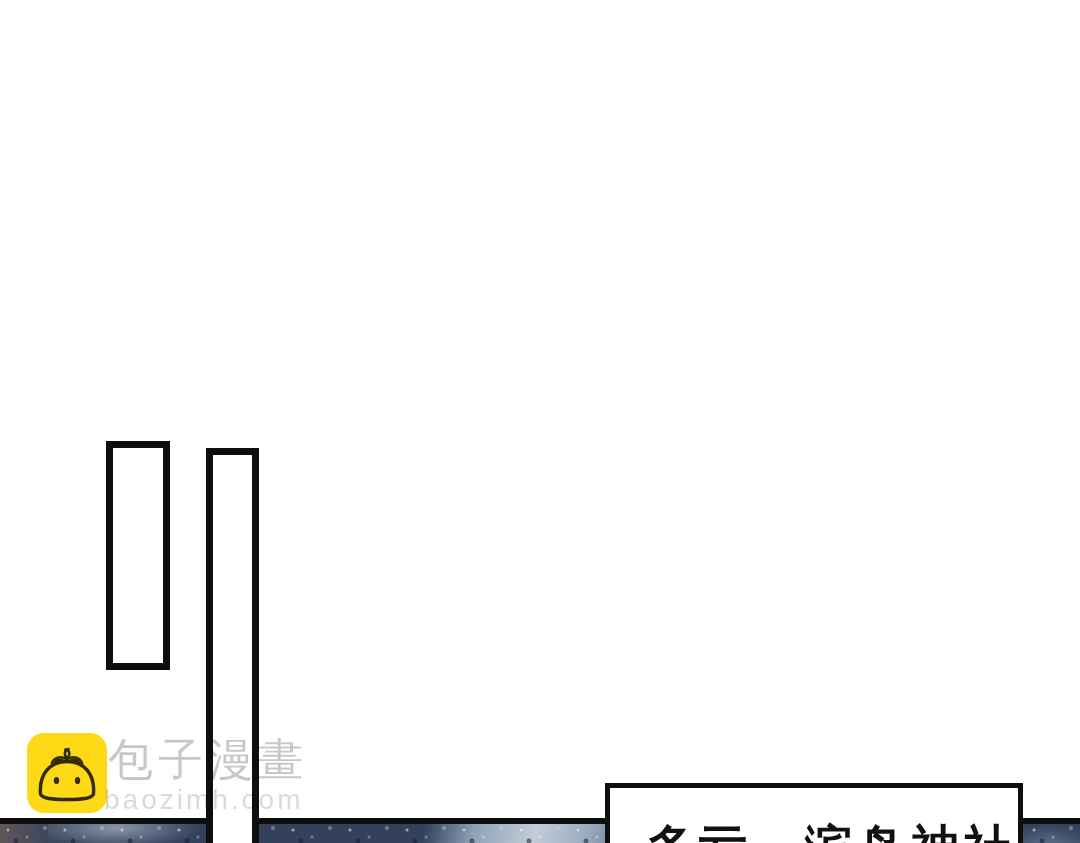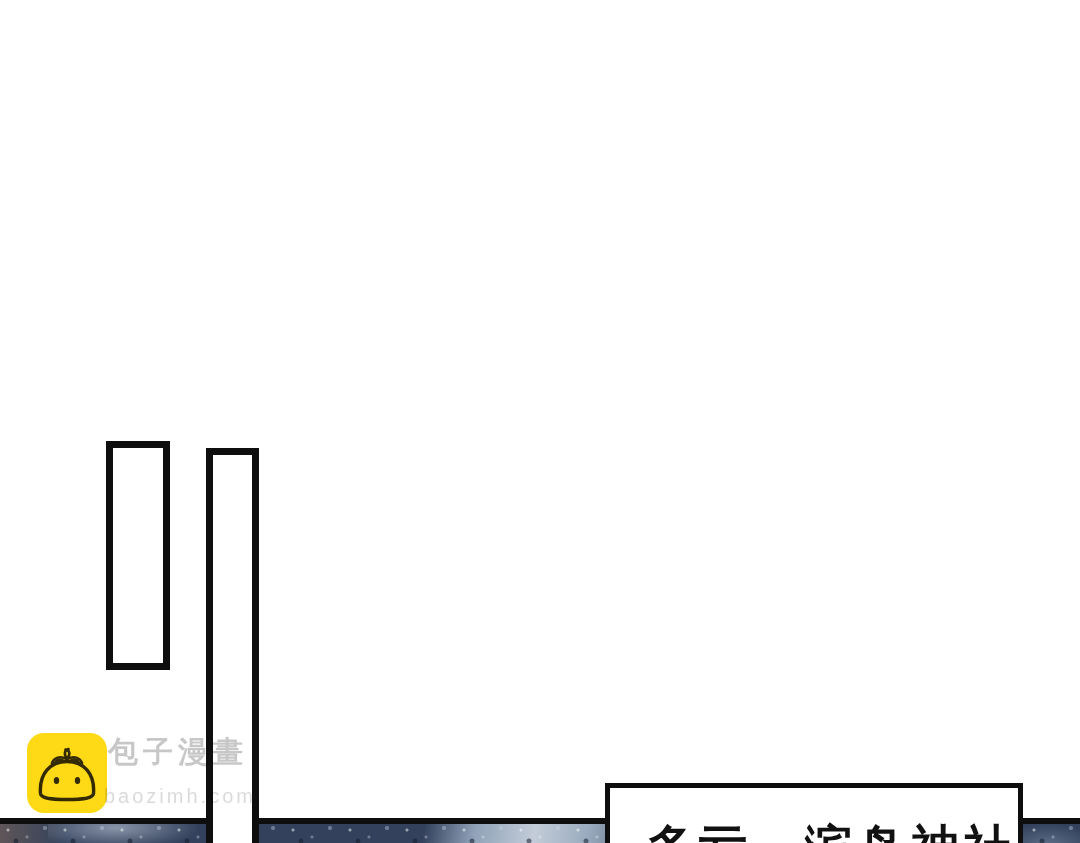--- a/index.html
+++ b/index.html
@@ -110,32 +110,32 @@
     position: absolute;
     left: 27px;
     top: 733px;
     width: 80px;
     height: 80px;
   }
   .watermark .brand-text {
     position: absolute;
     left: 108px;
     top: 737px;
-    font-size: 30px;
+    font-size: 45px;
     line-height: 1;
-    font-weight: 700;
+    font-weight: 400;
     letter-spacing: 5px;
     color: rgba(0, 0, 0, 0.22);
     white-space: nowrap;
   }
   .watermark .domain-text {
     position: absolute;
     left: 104px;
     top: 786px;
-    font-size: 20px;
+    font-size: 28px;
     line-height: 1;
     font-weight: 400;
     letter-spacing: 3px;
     color: rgba(0, 0, 0, 0.15);
     white-space: nowrap;
   }
 </style>
 </head>
 <body>
 

